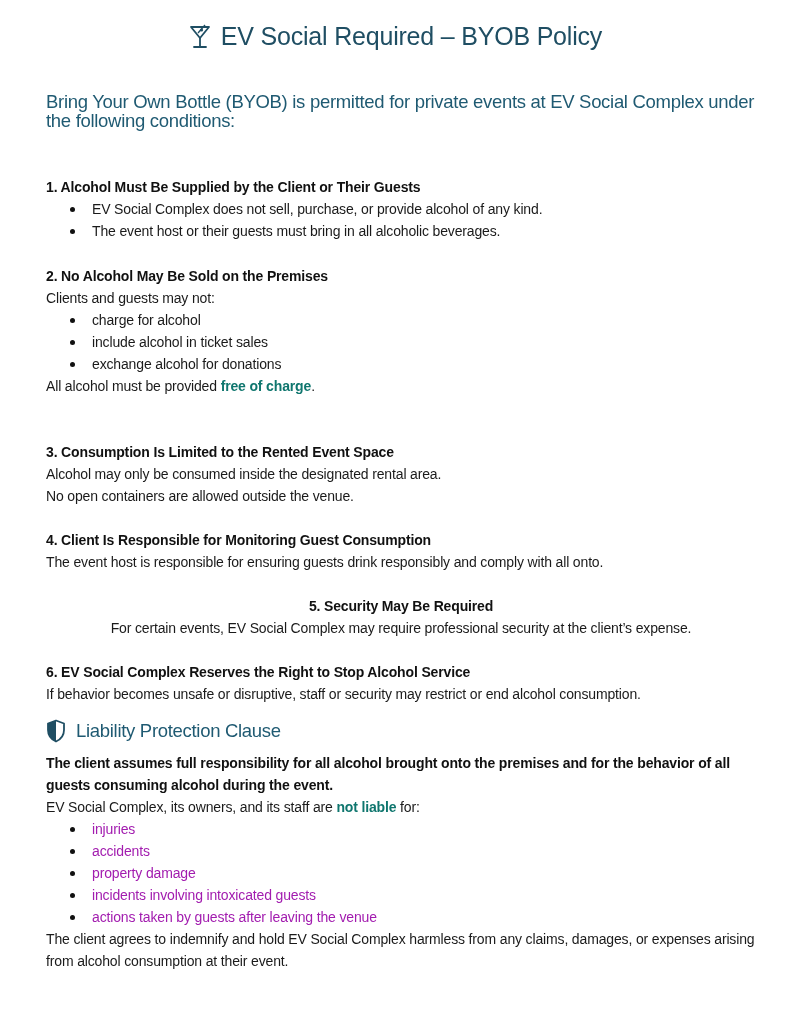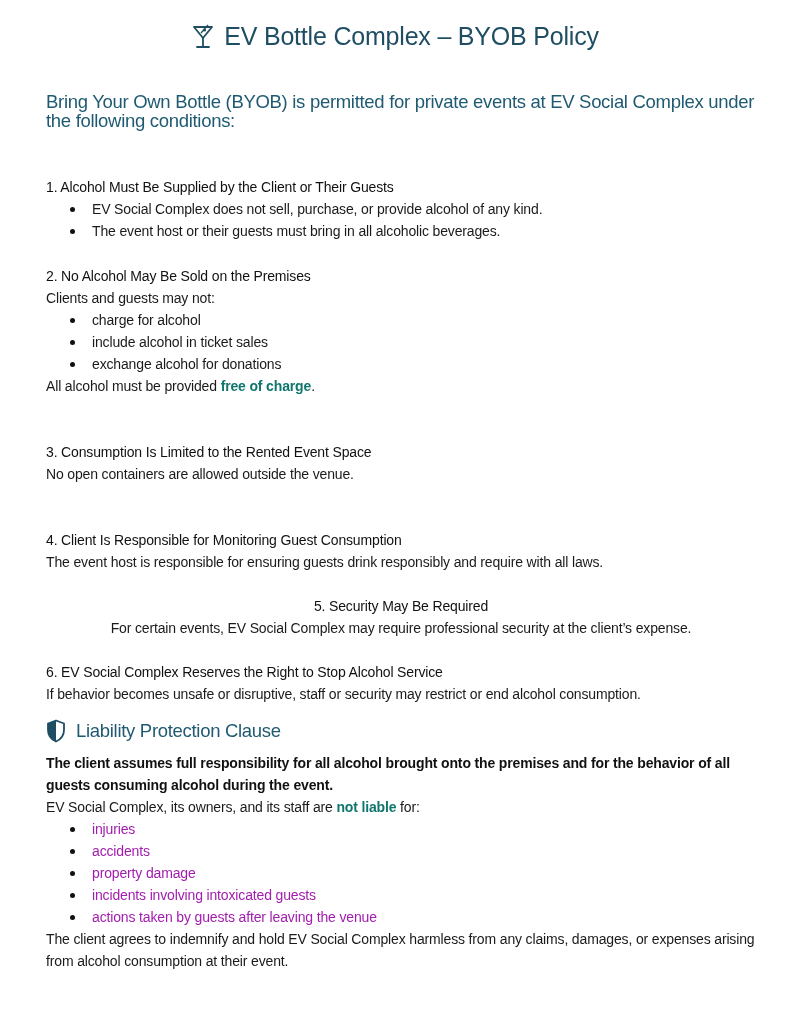--- a/index.html
+++ b/index.html
@@ -53,21 +53,21 @@
       left: 46px;
       width: 710px;
       font-size: 14px;
       line-height: 22px;
       letter-spacing: -0.15px;
     }
     .section h2 {
       margin: 0;
       font-size: 14px;
       line-height: 22px;
-      font-weight: normal;
+      font-weight: bold;
       color: #111;
     }
     .section p {
       margin: 0;
       color: #1a1a1a;
     }
     .section ul {
       list-style: none;
       margin: 0;
       padding: 0;
@@ -145,21 +145,21 @@
   <div class="title-row">
     <span class="title-icon">
       <svg width="22" height="26" viewBox="0 0 22 26">
         <path d="M2 3 L20 3 L11 14 Z" fill="none" stroke="#1f4e63" stroke-width="1.8" stroke-linejoin="round"></path>
         <line x1="11" y1="14" x2="11" y2="22" stroke="#1f4e63" stroke-width="1.8"></line>
         <line x1="5" y1="23" x2="17" y2="23" stroke="#1f4e63" stroke-width="1.8" stroke-linecap="round"></line>
         <line x1="9" y1="9" x2="16" y2="1" stroke="#1f4e63" stroke-width="1.4"></line>
         <circle cx="12.5" cy="6" r="1.6" fill="#1f4e63"></circle>
       </svg>
     </span>
-    <span class="doc-title">EV Bottle Complex – BYOB Policy</span>
+    <span class="doc-title">EV Social Required – BYOB Policy</span>
   </div>
 
   <div class="intro">Bring Your Own Bottle (BYOB) is permitted for private events at EV Social Complex under the following conditions:</div>
 
   <div class="section s1" style="top:176px;">
     <h2>1. Alcohol Must Be Supplied by the Client or Their Guests</h2>
     <ul>
       <li><span class="bullet"></span><span>EV Social Complex does not sell, purchase, or provide alcohol of any kind.</span></li>
       <li><span class="bullet"></span><span>The event host or their guests must bring in all alcoholic beverages.</span></li>
     </ul>
@@ -171,26 +171,27 @@
     <ul>
       <li><span class="bullet"></span><span>charge for alcohol</span></li>
       <li><span class="bullet"></span><span>include alcohol in ticket sales</span></li>
       <li><span class="bullet"></span><span>exchange alcohol for donations</span></li>
     </ul>
     <p><span>All alcohol must be provided </span><strong>free of charge</strong><span>.</span></p>
   </div>
 
   <div class="section" style="top:441px;">
     <h2>3. Consumption Is Limited to the Rented Event Space</h2>
+    <p>Alcohol may only be consumed inside the designated rental area.</p>
     <p>No open containers are allowed outside the venue.</p>
   </div>
 
   <div class="section" style="top:529px;">
     <h2>4. Client Is Responsible for Monitoring Guest Consumption</h2>
-    <p>The event host is responsible for ensuring guests drink responsibly and require with all laws.</p>
+    <p>The event host is responsible for ensuring guests drink responsibly and comply with all onto.</p>
   </div>
 
   <div class="section" style="top:595px;text-align:center;">
     <h2>5. Security May Be Required</h2>
     <p>For certain events, EV Social Complex may require professional security at the client’s expense.</p>
   </div>
 
   <div class="section" style="top:661px;">
     <h2>6. EV Social Complex Reserves the Right to Stop Alcohol Service</h2>
     <p>If behavior becomes unsafe or disruptive, staff or security may restrict or end alcohol consumption.</p>

